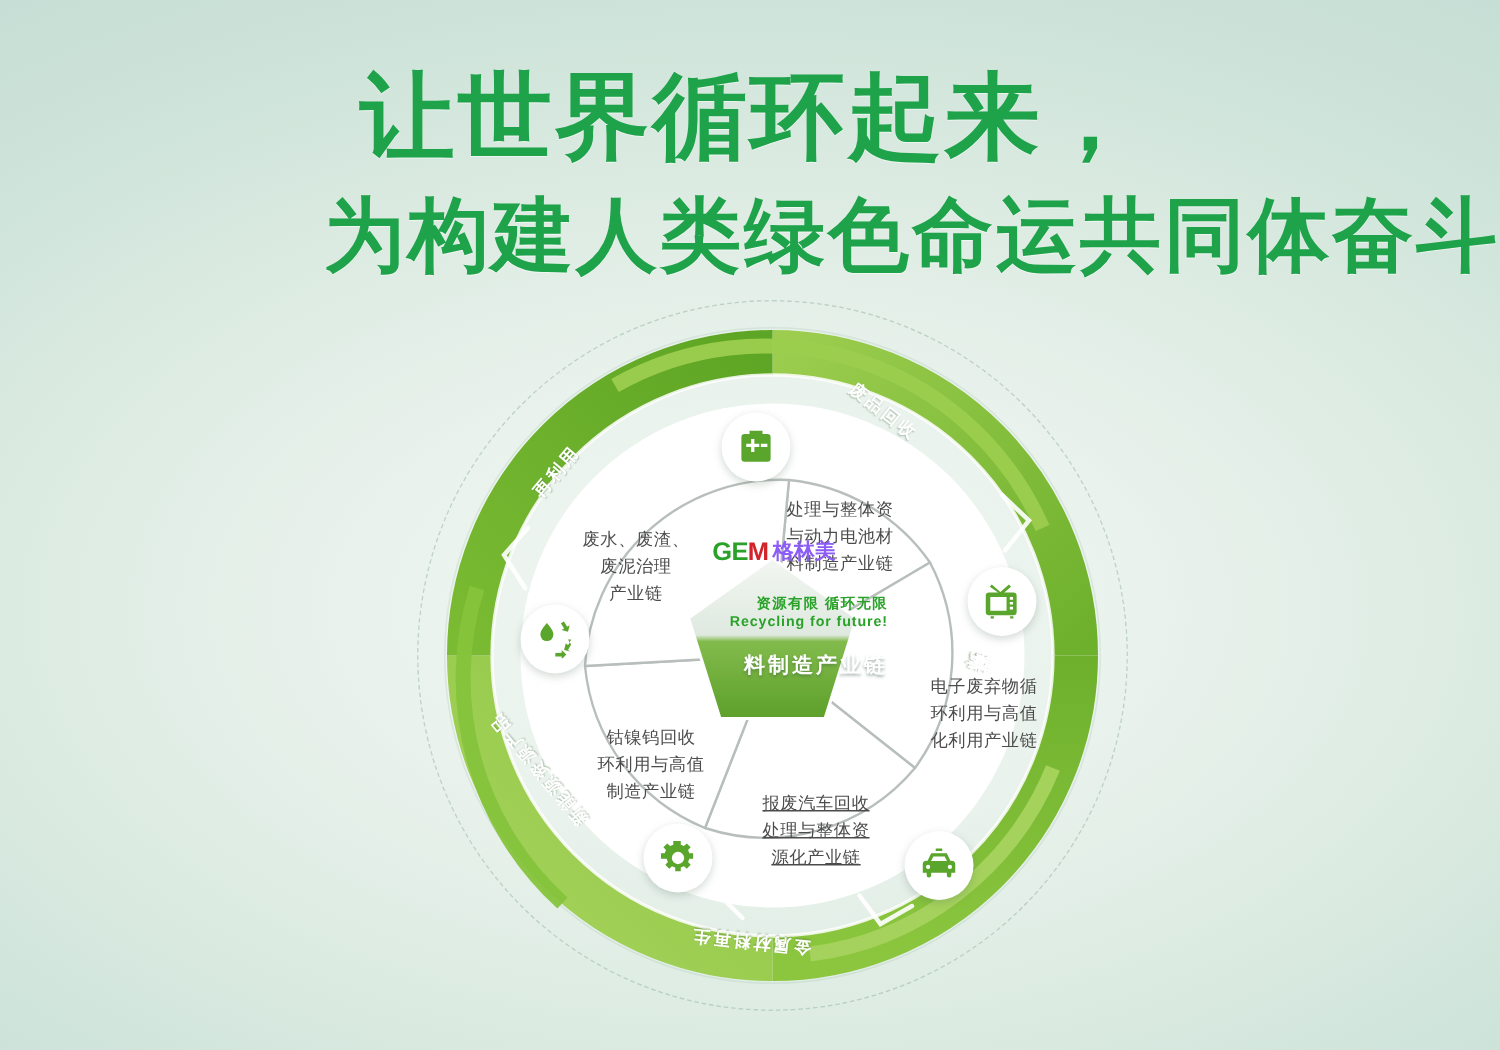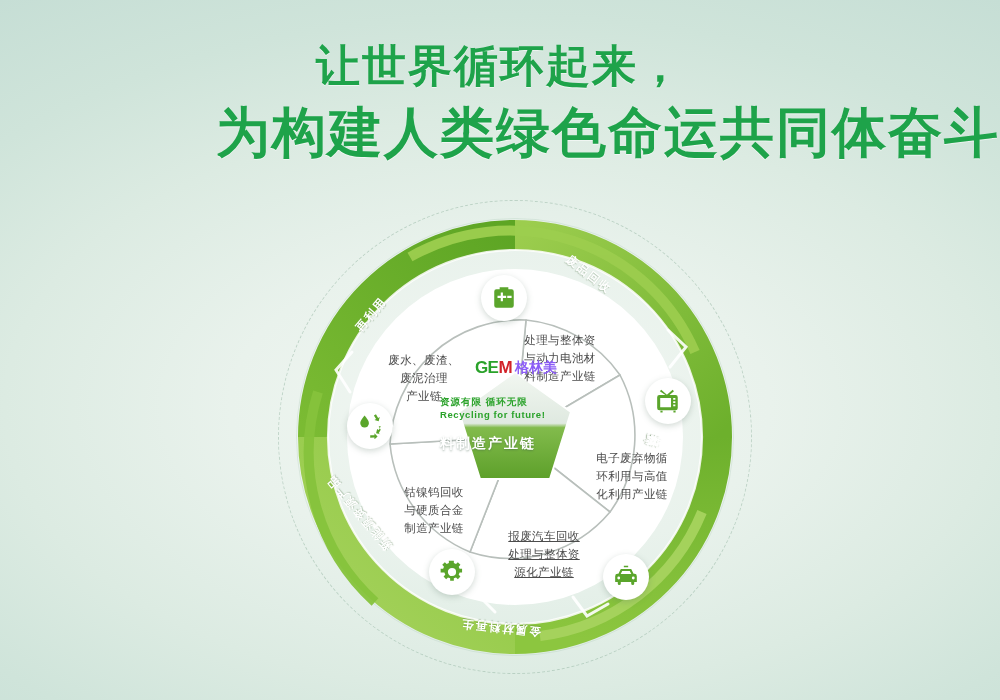--- a/index.html
+++ b/index.html
@@ -15,21 +15,21 @@
   
   #headline{
     position:absolute; left:0; right:0; top:38px;
     text-align:center;
     color:#1ea34a;
     font-weight:bold;
     letter-spacing:2px;
     text-shadow:0 1px 0 rgba(255,255,255,.55);
     line-height:1.28;
   }
-  #headline .l1{ display:block; font-size:44px; }
+  #headline .l1{ display:block; font-size:63px; }
   #headline .l2{ display:block; font-size:54px; margin-top:4px;text-align:right; }
 
   
   #stage{
     position:absolute;
     left:290px; top:212px;
     width:450px; height:450px;
   }
   .c{ position:absolute; border-radius:50%; }
 
@@ -50,21 +50,21 @@
   .petal-text{
     position:absolute;
     color:#4c4c4c;
     font-size:11.5px;
     line-height:1.55;
     text-align:center;
     width:104px;
     letter-spacing:.4px;
   }
   #pt-battery { left:218px; top:120px; }
-  #pt-ewaste  { left:296px; top:238px; width:92px; }
+  #pt-ewaste  { left:320px; top:238px; width:92px; }
   #pt-car     { left:202px; top:316px;text-decoration:underline; }
   #pt-cobalt  { left:92px;  top:272px; }
   #pt-water   { left:82px;  top:140px; }
 
   
   .icon-bubble{
     position:absolute; width:46px; height:46px; border-radius:50%;
     background:#ffffff;
     box-shadow:0 2px 6px rgba(90,120,100,.28);
     display:flex; align-items:center; justify-content:center;
@@ -72,21 +72,21 @@
   #ic-battery{ left:191px; top:63px; }
   #ic-tv     { left:355px; top:166px; }
   #ic-car    { left:313px; top:342px; }
   #ic-gear   { left:139px; top:337px; }
   #ic-water  { left:57px;  top:191px; }
   .icon-bubble svg{ width:26px; height:26px; fill:#5aa52b; }
 
   
   #logo{
     position:absolute; left:150px; top:146px;
-    width:152px; text-align:left; z-index:6;
+    width:152px; text-align:right; z-index:6;
   }
   .logo-row{ display:flex; align-items:center; justify-content:center; gap:3px; }
   .gem{
     font-family:"Liberation Sans",sans-serif;
     font-weight:bold; font-size:17px; color:#2aa22a; letter-spacing:-.5px;
   }
   .gem .redm{ color:#d2232a; }
   .gem-cn{ font-size:14px; font-weight:bold; color:#8b5cf6; letter-spacing:0px; }
   .slogan-cn{
     margin-top:18px; font-size:9.5px; color:#2aa22a; font-weight:bold;
@@ -204,21 +204,21 @@
   <div class="petal-text" id="pt-battery" style="white-space: pre-line;">处理与整体资
 与动力电池材
 料制造产业链</div>
   <div class="petal-text" id="pt-ewaste" style="white-space: pre-line;">电子废弃物循
 环利用与高值
 化利用产业链</div>
   <div class="petal-text" id="pt-car" style="white-space: pre-line;">报废汽车回收
 处理与整体资
 源化产业链</div>
   <div class="petal-text" id="pt-cobalt" style="white-space: pre-line;">钴镍钨回收
-与硬质合金
+环利用与高值
 制造产业链</div>
   <div class="petal-text" id="pt-water" style="white-space: pre-line;">废水、废渣、
 废泥治理
 产业链</div>
 
   <div class="icon-bubble" id="ic-battery">
     <svg viewBox="0 0 24 24">
       <path d="M8 2h8v2h3a2 2 0 0 1 2 2v13a2 2 0 0 1-2 2H5a2 2 0 0 1-2-2V6a2 2 0 0 1 2-2h3V2zm-2 8v2h3v3h2v-3h3v-2h-3V7H9v3H6zm9 0v2h4v-2h-4z"></path>
     </svg>
   </div>

